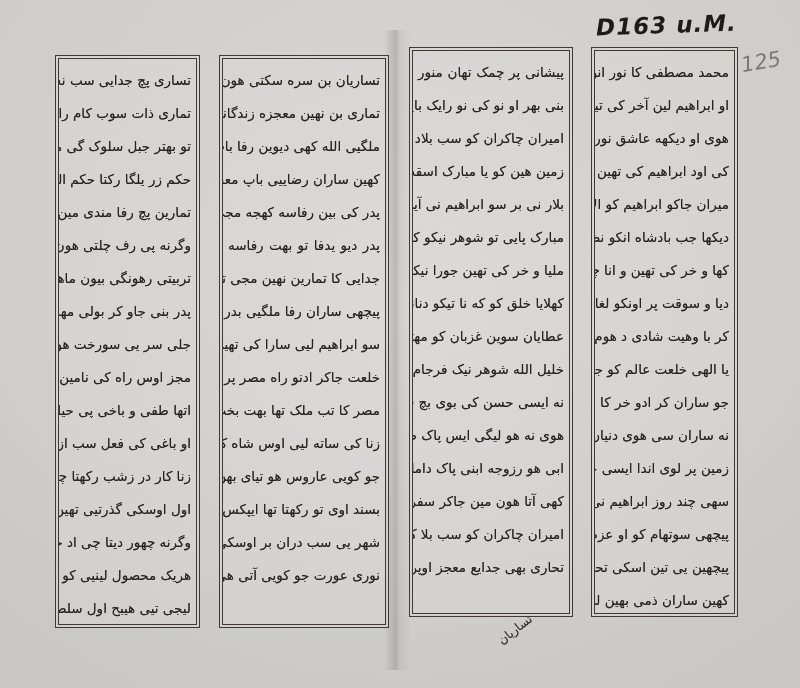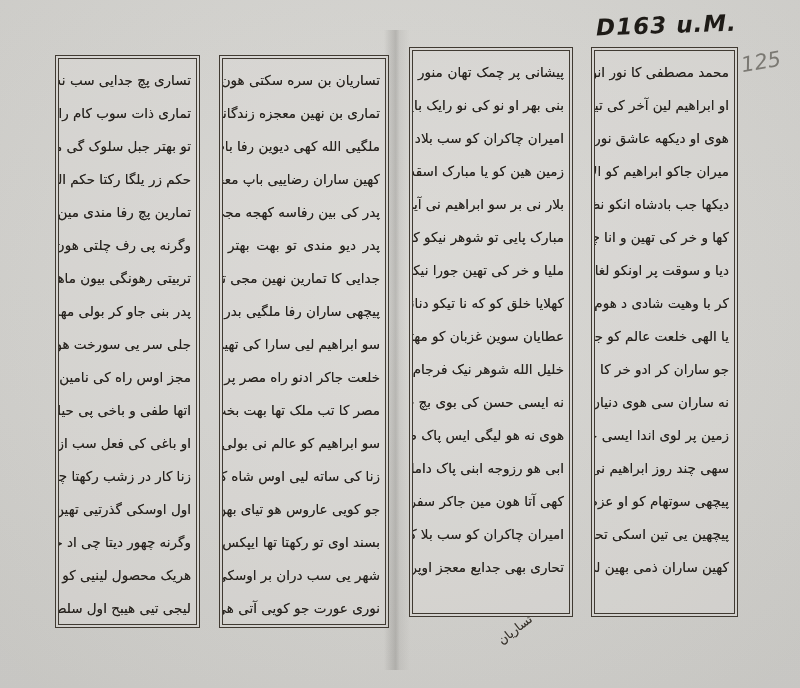--- a/index.html
+++ b/index.html
@@ -84,27 +84,26 @@
       <div class="ms-line">وگرنه چهور دیتا چی اد خناس</div>
       <div class="ms-line">هریک محصول لینیی کو نکها بان</div>
       <div class="ms-line">لیجی تیی هیبح اول سلطان کی کهر</div>
     </div>
   <div class="ms-col col-inner">
       <div class="ms-line">تساریان بن سره سکتی هون یکدم</div>
       <div class="ms-line">تماری بن نهین معجزه زندگانی</div>
       <div class="ms-line">ملگیی الله کهی دیوین رفا باب</div>
       <div class="ms-line">کهین ساران رضاییی باپ معجزه یاسا</div>
       <div class="ms-line">پدر کی بین رفاسه کهجه مجی کام</div>
-      <div class="ms-line">پدر دیو مندی تو بهت بهتر</div>
+      <div class="ms-line">پدر دیو یدفا تو بهت رفاسه</div>
       <div class="ms-line">جدایی کا تمارین نهین مجی تاب ما</div>
       <div class="ms-line">پیچهی ساران رفا ملگیی بدر رسون</div>
       <div class="ms-line">سو ابراهیم لیی سارا کی تهین سات</div>
       <div class="ms-line">خلعت جاکر ادنو راه مصر پر</div>
       <div class="ms-line">مصر کا تب ملک تها بهت بخت</div>
-      <div class="ms-line">سو ابراهیم کو عالم نی بولی</div>
       <div class="ms-line">زنا کی ساته لیی اوس شاه کو میل</div>
       <div class="ms-line">جو کویی عاروس هو تیای بهن شهر</div>
       <div class="ms-line">بسند اوی تو رکهتا تها ایپکس</div>
       <div class="ms-line">شهر یی سب دران بر اوسکی دیا</div>
       <div class="ms-line">نوری عورت جو کویی آتی هی راه بر</div>
     </div>
 </div>
 
 <div class="page page-right">
   <div class="ms-col col-inner">
@@ -122,20 +121,21 @@
       <div class="ms-line">هوی نه هو لیگی ایس پاک صورت</div>
       <div class="ms-line">ابی هو رزوجه ابنی پاک دامان</div>
       <div class="ms-line">کهی آتا هون مین جاکر سفر کر</div>
       <div class="ms-line">امیران چاکران کو سب بلا کر</div>
       <div class="ms-line">تحاری بهی جدایع معجز اوپر کهنت</div>
     </div>
   <div class="ms-col col-outer">
       <div class="ms-line">محمد مصطفی کا نور انور</div>
       <div class="ms-line">او ابراهیم لین آخر کی تین ایکی</div>
       <div class="ms-line">هوی او دیکهه عاشق نور اوپر</div>
+      <div class="ms-line">کی اود ابراهیم کی تهین</div>
       <div class="ms-line">میران جاکو ابراهیم کو الایی</div>
       <div class="ms-line">دیکها جب بادشاه انکو نظر بهر</div>
       <div class="ms-line">کها و خر کی تهین و انا چیز نار</div>
       <div class="ms-line">دیا و سوقت پر اونکو لغاع کر</div>
       <div class="ms-line">کر با وهیت شادی د هوم کی سات</div>
       <div class="ms-line">یا الهی خلعت عالم کو جو بهر</div>
       <div class="ms-line">جو ساران کر ادو خر کا انتها نام</div>
       <div class="ms-line">نه ساران سی هوی دنیان جان کوی</div>
       <div class="ms-line">زمین پر لوی اندا ایسی جو بصورت</div>
       <div class="ms-line">سهی چند روز ابراهیم نی وتان</div>

